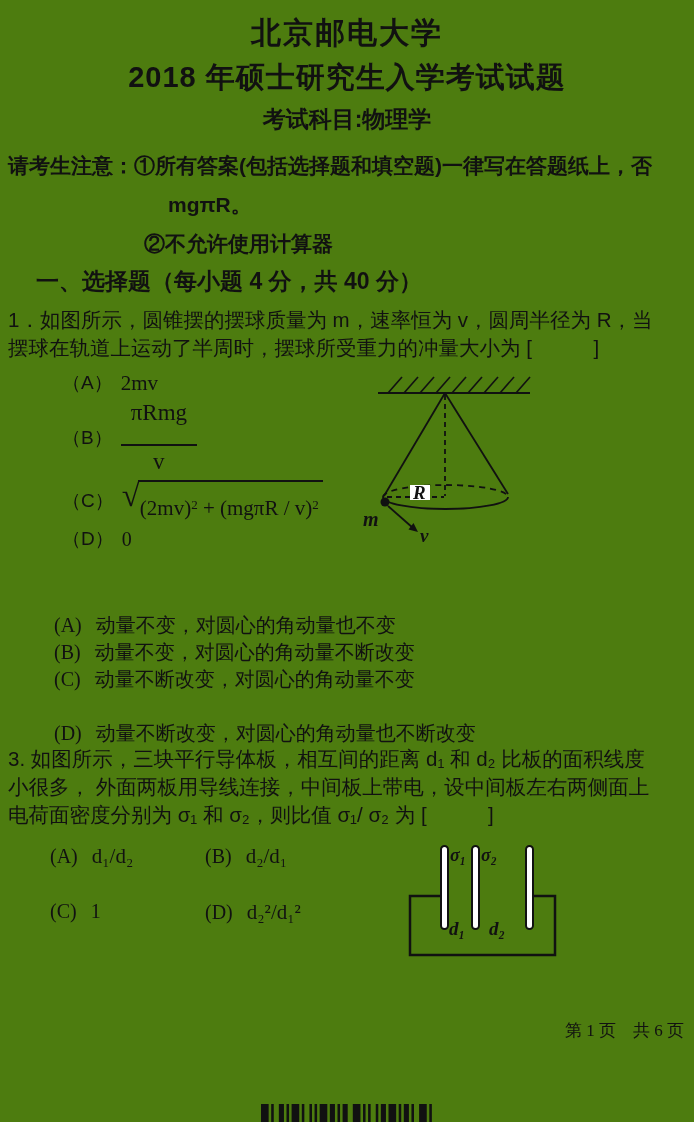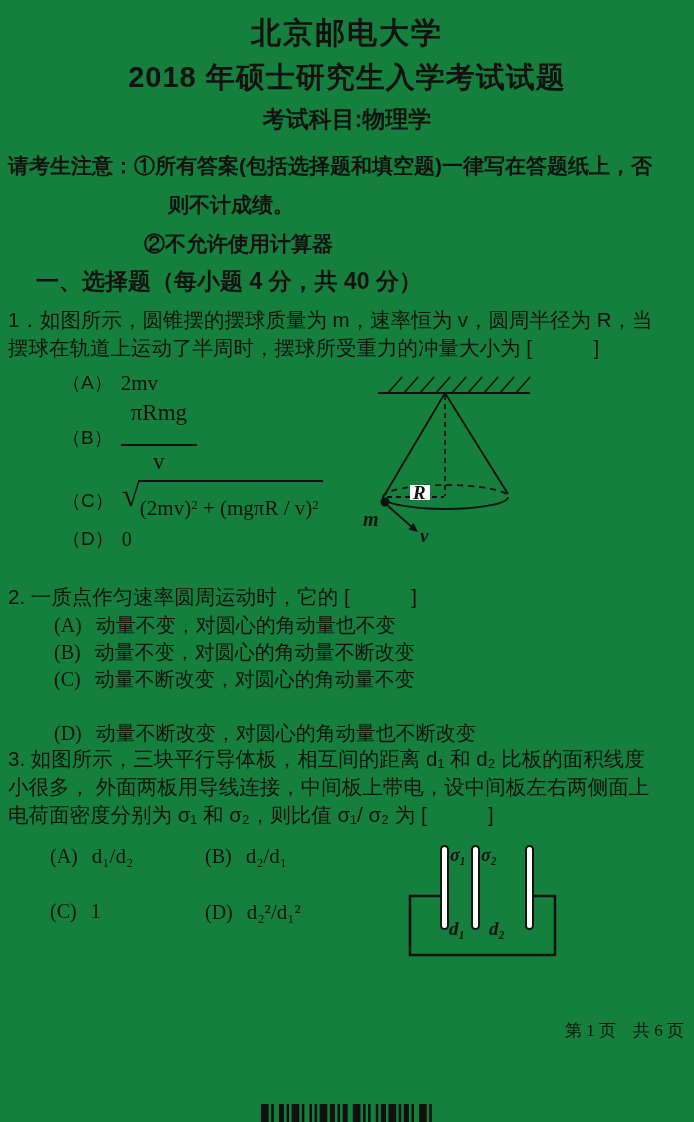--- a/index.html
+++ b/index.html
@@ -1,17 +1,17 @@
 <!DOCTYPE html>
 <html><head>
 <meta charset="utf-8">
 <style>
   html,body{margin:0;padding:0;background:#e8e8e8;}
   .page{
-    position:relative;width:694px;height:1122px;background:#15803d;
+    position:relative;width:694px;height:1122px;background:#4d7c0f;
     font-family:"Liberation Sans",sans-serif;color:#111;overflow:hidden;
     margin:0 auto;
   }
   .abs{position:absolute;white-space:nowrap;}
   .center{left:0;right:0;text-align:center;}
   .t1{font-size:30px;font-weight:700;letter-spacing:2px;}
   .t2{font-size:29px;font-weight:700;letter-spacing:1px;}
   .t3{font-size:23px;font-weight:700;}
   .notice{font-size:21px;font-weight:700;}
   .section{font-size:23px;font-weight:700;}
@@ -38,21 +38,21 @@
 </head>
 <body>
 
 <div class="page">
 
   <div class="abs center t1" style="top:13px;">北京邮电大学</div>
   <div class="abs center t2" style="top:58px;">2018 年硕士研究生入学考试试题</div>
   <div class="abs center t3" style="top:104px;">考试科目:物理学</div>
 
   <div class="abs notice" style="left:8px;top:152px;">请考生注意：①所有答案(包括选择题和填空题)一律写在答题纸上，否</div>
-  <div class="abs notice" style="left:168px;top:191px;">则不计成绩。</div>
+  <div class="abs notice" style="left:168px;top:191px;">mgπR。</div>
   <div class="abs notice" style="left:144px;top:230px;">②不允许使用计算器</div>
 
   <div class="abs section" style="left:36px;top:266px;">一、选择题（每小题 4 分，共 40 分）</div>
 
   <div class="abs qtext" style="left:8px;top:306px;">1．如图所示，圆锥摆的摆球质量为 m，速率恒为 v，圆周半径为 R，当</div>
   <div class="abs qtext" style="left:8px;top:334px;">摆球在轨道上运动了半周时，摆球所受重力的冲量大小为 [　　　]</div>
 
   <div class="abs optrow" style="left:62px;top:370px;">
     <span class="lblfw">（A）</span>
     <span class="math">2mv</span>
@@ -104,21 +104,20 @@
     </g>
     <rect x="52" y="117" width="20" height="15" fill="#ffffff"></rect>
     <text x="55" y="131" class="figmath" font-size="19" fill="#111">R</text>
     <circle cx="27" cy="134" r="4.5" fill="#111"></circle>
     <line x1="30" y1="138" x2="55" y2="160" stroke="#111" stroke-width="1.8"></line>
     <polygon points="60,164 50.5,161.5 55.5,155" fill="#111"></polygon>
     <text x="5" y="158" class="figmath" font-size="20" fill="#111">m</text>
     <text x="62" y="174" class="figmath" font-size="19" fill="#111">v⃗</text>
   </svg>
 
-  <div class="abs qtext" style="left:8px;top:583px;">2.  一质点作匀速率圆周运动时，它的 [　　　]</div>
   <div class="abs opt" style="left:54px;top:612px;">
     <span class="lblhw">(A)</span><span>动量不变，对圆心的角动量也不变</span>
   </div>
   <div class="abs opt" style="left:54px;top:639px;">
     <span class="lblhw">(B)</span><span>动量不变，对圆心的角动量不断改变</span>
   </div>
   <div class="abs opt" style="left:54px;top:666px;">
     <span class="lblhw">(C)</span><span>动量不断改变，对圆心的角动量不变</span>
   </div>
   <div class="abs opt" style="left:54px;top:720px;">

